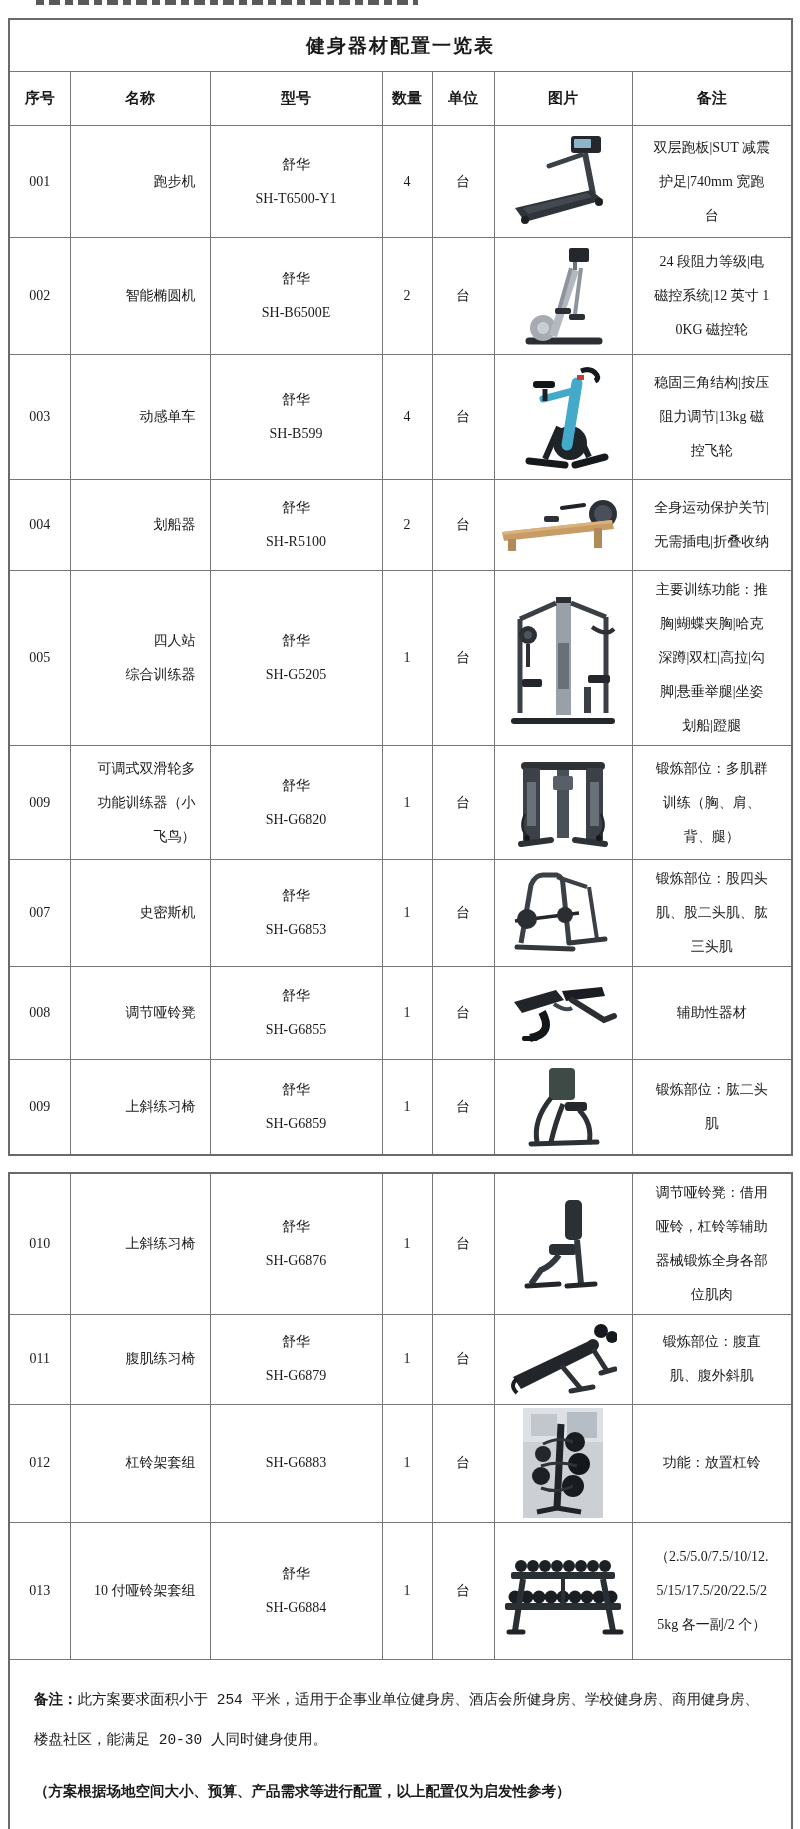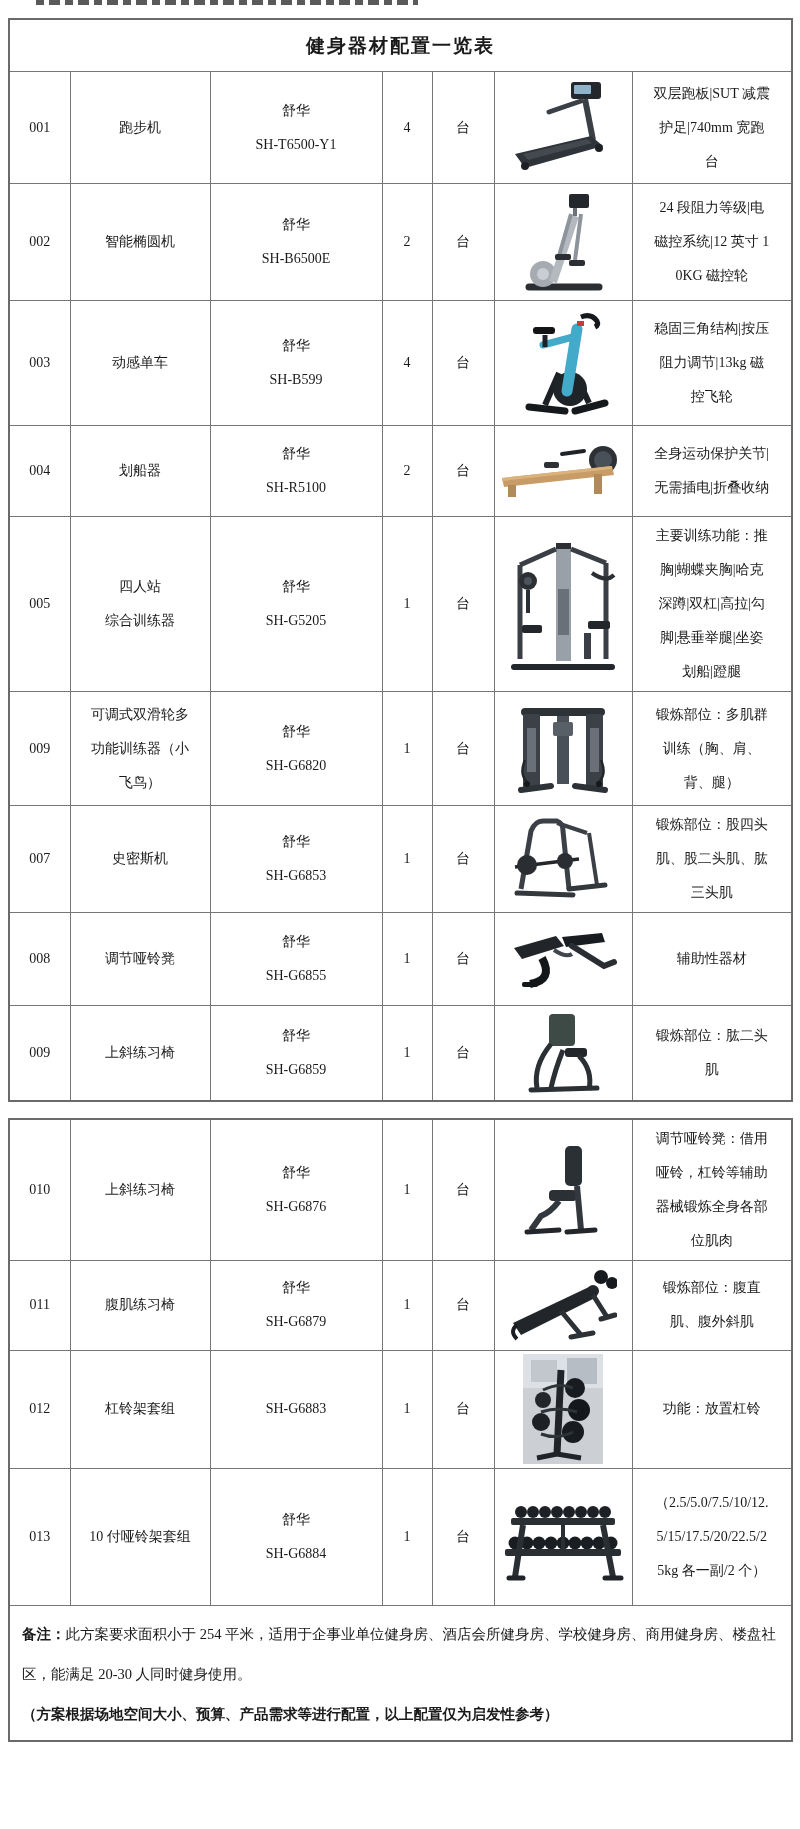--- a/index.html
+++ b/index.html
@@ -7,28 +7,28 @@
   .page{position:relative;width:800px;}
   .clipped-top{height:5px;width:382px;margin:0 0 13px 36px;overflow:hidden;
     background:repeating-linear-gradient(90deg,#3c3c3c 0 8px,transparent 8px 13px,#3c3c3c 13px 24px,transparent 24px 29px);
     opacity:.85;}
   table{border-collapse:collapse;table-layout:fixed;width:783px;margin-left:8px;border:2px solid #6a6a6a;}
   td,th{border:1px solid #767676;text-align:center;vertical-align:middle;
     font-size:14px;padding:2px 6px;overflow:hidden;word-break:break-all;}
   .title-cell{font-size:19px;font-weight:bold;height:47px;letter-spacing:2px;}
   .header-row th{font-weight:bold;font-size:15px;height:49px;}
   .c-name,.c-model,.c-remark{line-height:34px;}
-  .c-name{padding:2px 14px;}
+  .c-name{padding:2px 14px;text-align:right;}
   .c-remark{padding:2px 21px;}
   .c-img{padding:1px;}
   .c-img svg{display:block;margin:0 auto;}
   .table-gap{height:16px;}
   .notes-cell{text-align:left;vertical-align:top;padding:8px 12px 6px 12px;
     line-height:40px;font-size:14.5px;height:100px;}
-  .notes-cell p{margin:0;}
+  .notes-cell p{margin:12px;font-family:Liberation Mono, monospace;}
   .notes-label{font-weight:bold;}
   .notes-line2{font-weight:bold;}
 </style>
 </head>
 <body>
 
 <div class="page">
   <div class="clipped-top"></div>
 
   <table>
@@ -38,20 +38,29 @@
         <col style="width:172px">
       <col style="width:50px">
         <col style="width:62px">
         <col style="width:138px">
         <col style="width:160px">
     </colgroup>
     <thead>
       <tr>
         <th colspan="7" class="title-cell">健身器材配置一览表</th>
       </tr>
+      <tr class="header-row">
+        <th>序号</th>
+        <th>名称</th>
+        <th>型号</th>
+        <th>数量</th>
+        <th>单位</th>
+        <th>图片</th>
+        <th>备注</th>
+      </tr>
     </thead>
     <tbody id="tbody1">
         <tr style="height: 112px;">
           <td class="c-id">001</td>
           <td class="c-name">
             <div>跑步机</div>
           </td>
           <td class="c-model">
             <div>舒华</div>
             <div>SH-T6500-Y1</div>

